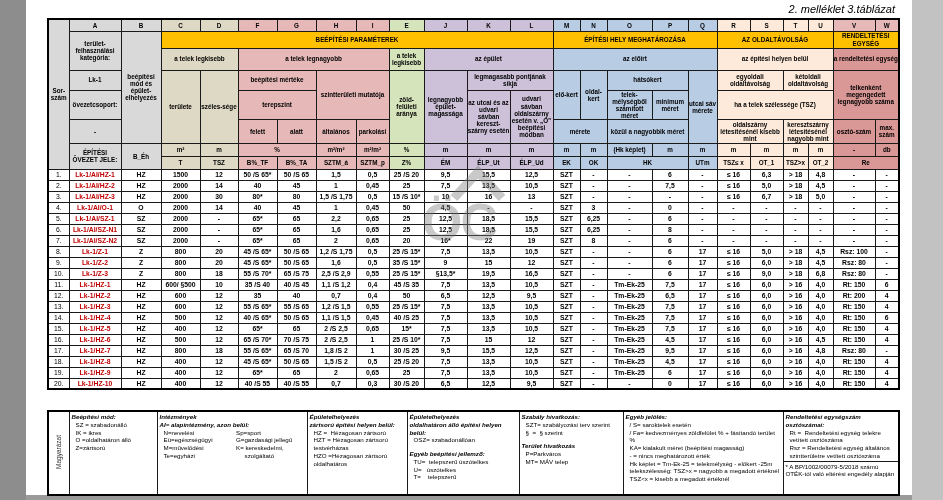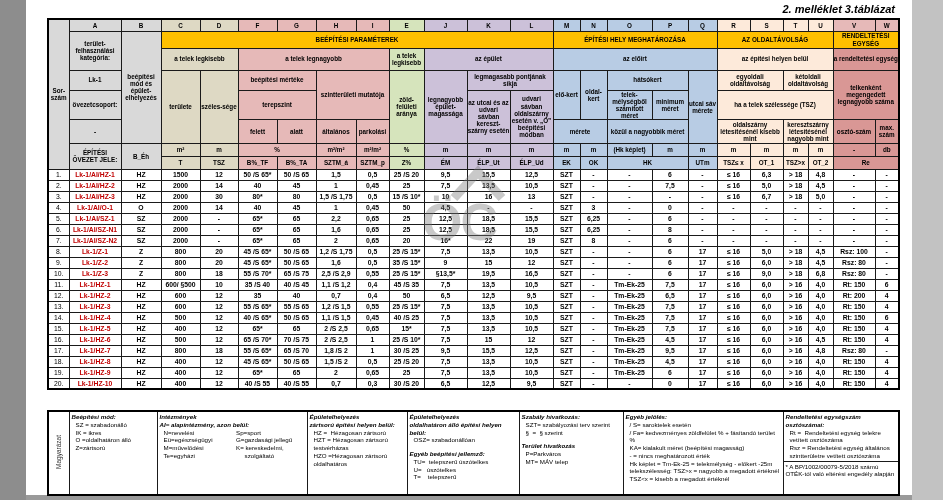--- a/index.html
+++ b/index.html
@@ -1,21 +1,21 @@
 <!DOCTYPE html>
 <html><head>
 <meta charset="utf-8">
 <style>
   html,body{margin:0;padding:0;width:943px;height:500px;overflow:hidden;background:#ffffff;
     font-family:"Liberation Sans","DejaVu Sans",sans-serif;}
   .gutter{position:absolute;top:0;height:500px;}
   .gutter-left{left:0;width:26px;background:#8d8d8d;}
   .gutter-right{left:912px;width:31px;background:#c2c2c2;}
   .gutter-bottom{position:absolute;left:26px;top:495px;width:886px;height:5px;background:#9a9a9a;}
-  .doc-title{position:absolute;top:3px;right:48px;font-size:11px;font-weight:bold;font-style:italic;color:#000;}
+  .doc-title{position:absolute;top:3px;right:48px;font-size:11px;font-weight:normal;font-style:italic;color:#000;}
 
   table{border-collapse:collapse;table-layout:fixed;}
   .main{position:absolute;left:47px;top:18px;width:851px;border:2px solid #000;}
   .main th,.main td{border:1px solid #1a1a1a;padding:0;text-align:center;vertical-align:middle;
     overflow:hidden;line-height:1.12;}
   .main th{font-size:6.3px;font-weight:bold;color:#000;}
   .letter{font-size:7px;}
   .banner{background:#ffc000;font-size:7.2px;}
   .sub{font-size:6.8px;}
   .g{background:#d9d9d9;} .be{background:#ded9c4;} .pk{background:#e6b9b8;}

